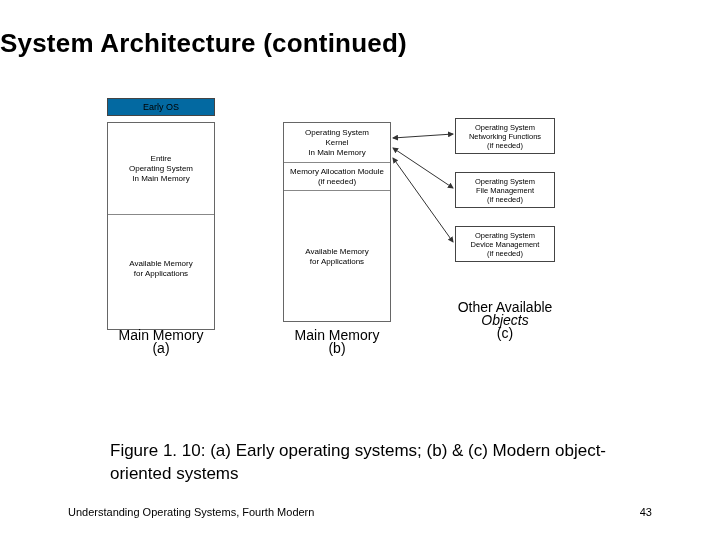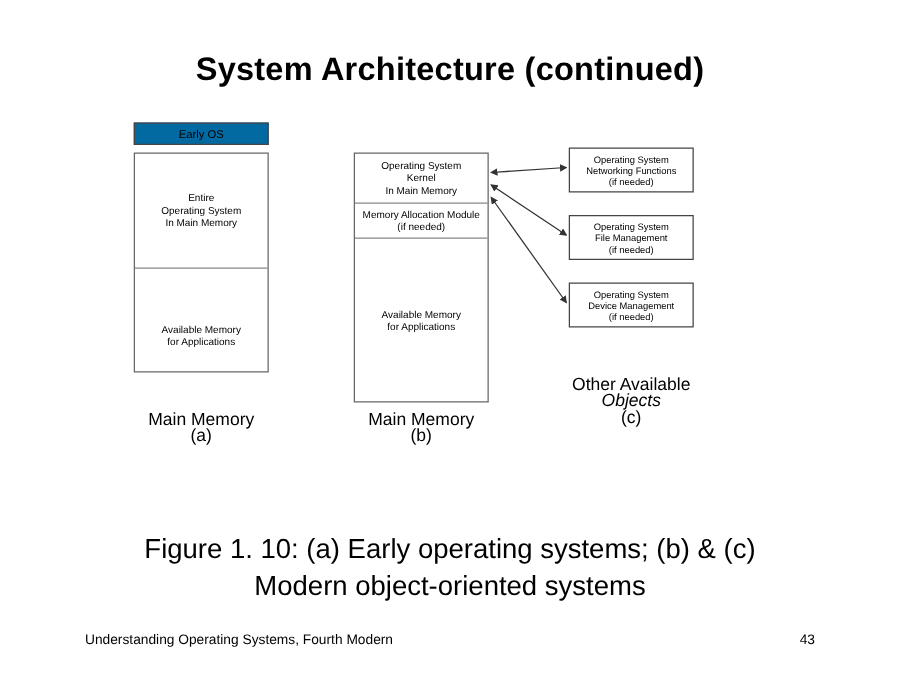--- a/index.html
+++ b/index.html
@@ -5,23 +5,22 @@
   * { box-sizing: border-box; margin: 0; padding: 0; }
   body {
     width: 720px;
     height: 540px;
     background: #fff;
     font-family: Arial, Helvetica, sans-serif;
     position: relative;
     overflow: hidden;
   }
   .title {
-    text-align: center;
     font-size: 26px;
-    padding-top: 40px;
+    padding-top: 28px;
     letter-spacing: 0.2px;
   }
   .diagram-area {
     position: absolute;
     top: 98px;
     left: 95px;
     width: 560px;
     height: 310px;
   }
   .col-header {
@@ -70,25 +69,24 @@
     padding: 1px;
   }
   svg.arrows {
     position: absolute;
     top: 0; left: 0;
     width: 100%; height: 100%;
     pointer-events: none;
   }
   .caption {
     position: absolute;
-    top: 424px;
+    top: 440px;
     left: 0;
     width: 720px;
-    text-align: center;
-    font-size: 22px;
+    font-size: 17px;
     line-height: 1.35;
     padding: 0 110px;
   }
   .footer-left {
     position: absolute;
     left: 68px;
     bottom: 22px;
     font-size: 11px;
   }
   .footer-right {
@@ -101,21 +99,21 @@
 </head>
 <body>
 
 <h1 class="title">System Architecture (continued)</h1>
 
 <div class="diagram-area">
 
   <div class="col-header" style="left:12px; top:0; width:108px;">Early OS</div>
 
 
-  <div class="mem-box" style="left:12px; top:24px; width:108px; height:176px;">
+  <div class="mem-box" style="left:12px; top:24px; width:108px; height:208px;">
     <div class="mem-section" style="top:0; height:92px;">Entire<br>Operating System<br>In Main Memory</div>
     <div class="mem-section" style="top:92px; height:108px; border-bottom:none;">Available Memory<br>for Applications</div>
   </div>
   <div class="mem-label" style="left:12px; top:228px; width:108px;">Main Memory</div>
   <div class="mem-label" style="left:12px; top:241px; width:108px;">(a)</div>
 
   <div class="mem-box" style="left:188px; top:24px; width:108px; height:200px;">
     <div class="mem-section" style="top:0; height:40px;">Operating System<br>Kernel<br>In Main Memory</div>
     <div class="mem-section" style="top:40px; height:28px;">Memory Allocation Module<br>(if needed)</div>
     <div class="mem-section" style="top:68px; height:132px; border-bottom:none;">Available Memory<br>for Applications</div>

